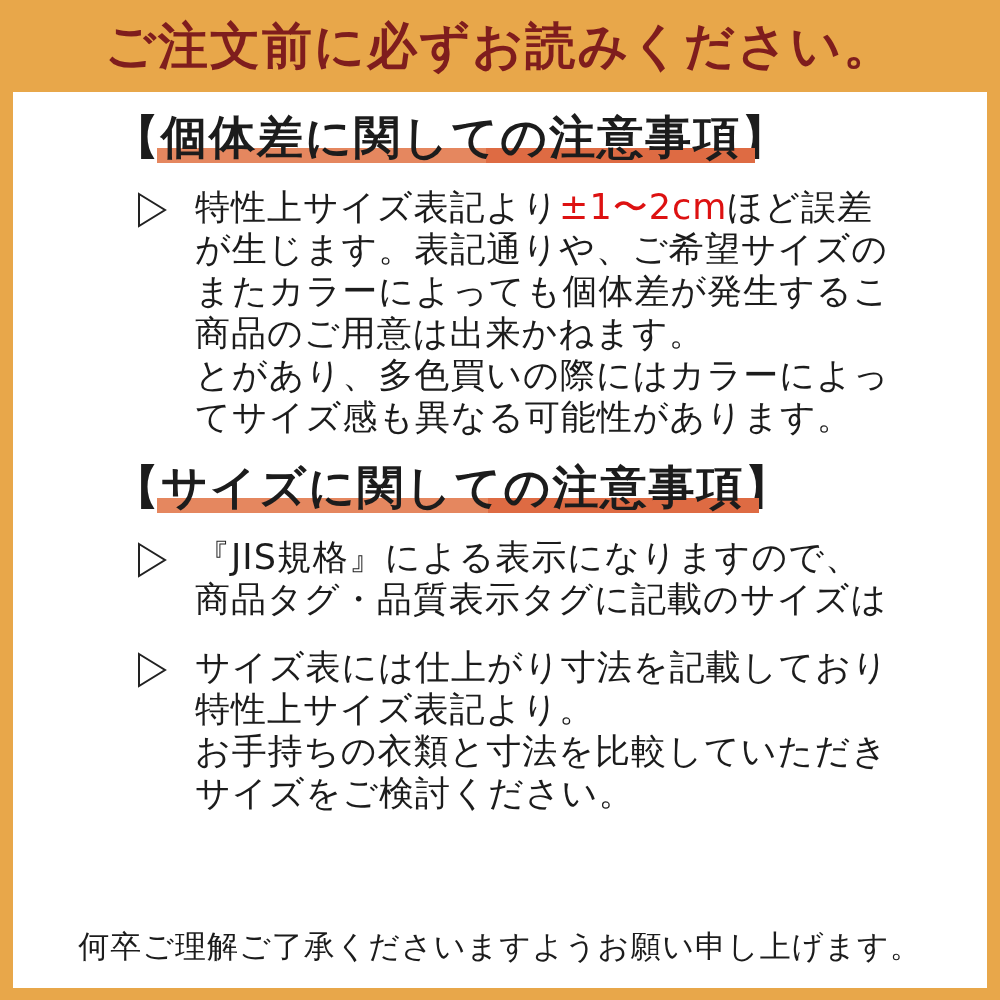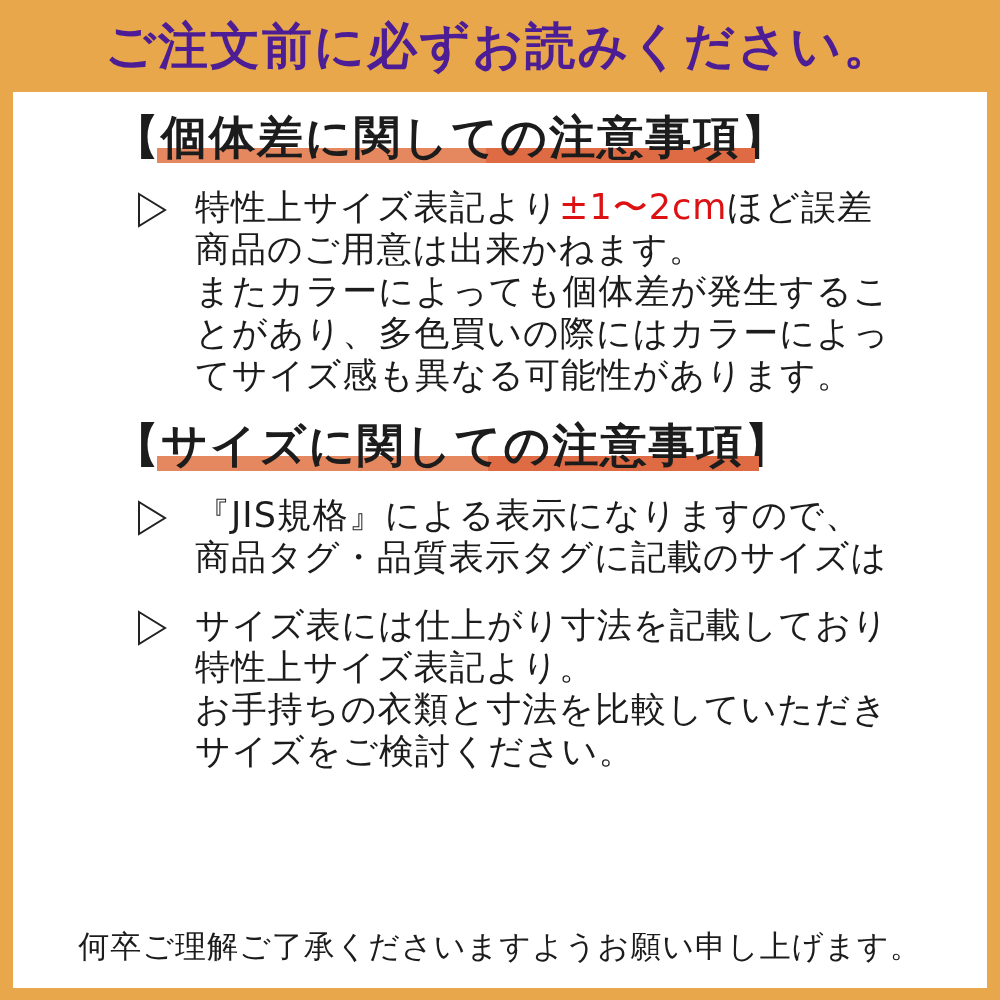--- a/index.html
+++ b/index.html
@@ -11,21 +11,21 @@
     overflow: hidden;
   }
   .page { position:relative; width:1000px; height:1000px; }
 
   
   .banner {
     position:absolute; top:0; left:0; right:0; height:92px;
     display:flex; align-items:center; justify-content:center;
   }
   .banner-text {
-    color:#4c1d95; font-weight:700; font-size:50px; letter-spacing:2px;
+    color:#7f1d1d; font-weight:700; font-size:50px; letter-spacing:2px;
     white-space:nowrap;
   }
 
   
   .content {
     position:absolute; left:13px; right:13px; top:92px; bottom:12px;
     background:#ffffff;
   }
   .inner { padding: 18px 46px 0 100px; }
 
@@ -77,22 +77,23 @@
         <h2 class="heading"><span class="bracket">【</span><span class="hl">個体差に関しての注意事項</span><span class="bracket">】</span></h2>
 
         <div class="bullet">
           <span class="tri">
             <svg width="34" height="38" viewBox="0 0 34 38">
                 <path d="M4 3 L30 19 L4 35 Z" fill="#ffffff" stroke="#222222" stroke-width="2" stroke-linejoin="miter"></path>
               </svg>
           </span>
           <div class="lines">
             <div class="ln"><span>特性上サイズ表記より</span><span class="red">±1〜2cm</span><span>ほど誤差</span></div>
+            <div class="ln">が生じます。表記通りや、ご希望サイズの</div>
+            <div class="ln">またカラーによっても個体差が発生するこ</div>
             <div class="ln">商品のご用意は出来かねます。</div>
-            <div class="ln">またカラーによっても個体差が発生するこ</div>
             <div class="ln">とがあり、多色買いの際にはカラーによっ</div>
             <div class="ln">てサイズ感も異なる可能性があります。</div>
           </div>
         </div>
       </section>
 
       <section class="sect2">
         <h2 class="heading"><span class="bracket">【</span><span class="hl">サイズに関しての注意事項</span><span class="bracket">】</span></h2>
 
         <div class="bullet">

